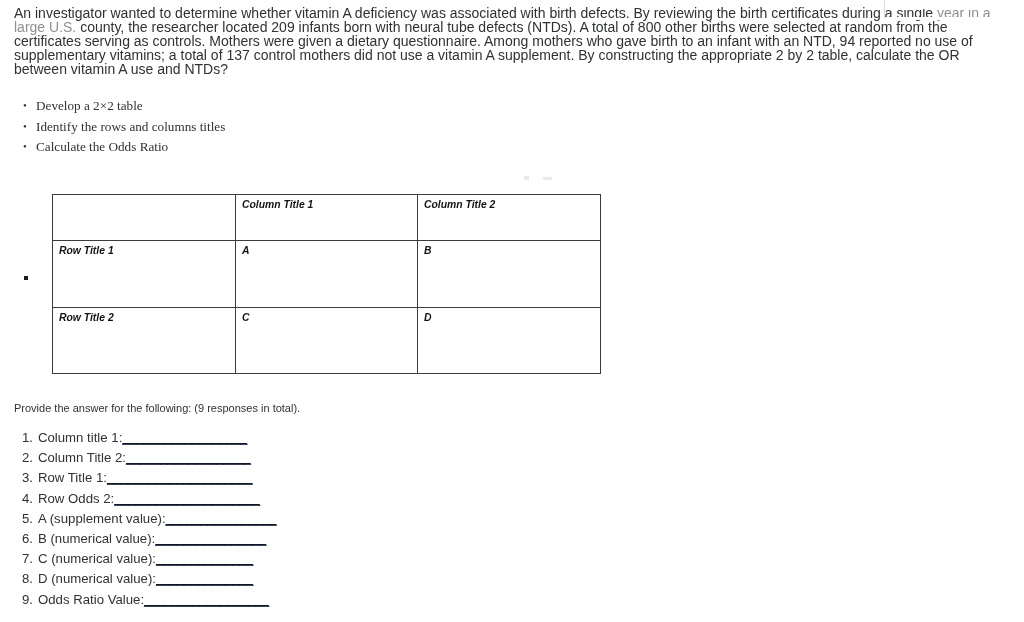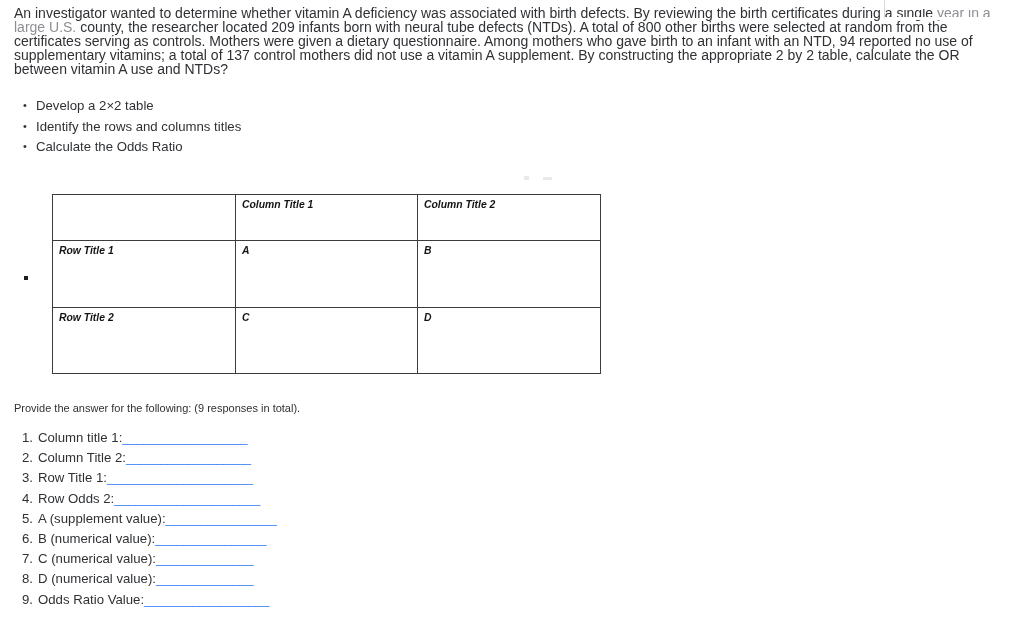--- a/index.html
+++ b/index.html
@@ -70,20 +70,21 @@
     margin: 0;
     padding: 0 0 0 22px;
     list-style: none;
     font-size: 13.2px;
     line-height: 20.6px;
     color: #2f3134;
   }
   #task-list li {
     position: relative;
     padding-left: 0;
+    font-family: Liberation Serif, serif;
   }
   #task-list li::before {
     content: "\2022";
     position: absolute;
     left: -13px;
     top: -1px;
     font-size: 11px;
     color: #2f3134;
   }
 
@@ -162,22 +163,23 @@
     white-space: nowrap;
   }
   #response-list li::before {
     counter-increment: resp;
     content: counter(resp) ".";
     position: absolute;
     left: -16px;
     top: 0;
   }
   #response-list .blank {
-    color: #3b82f6;
+    color: #0f172a;
     letter-spacing: -0.4px;
+    text-decoration: underline;
   }
 </style>
 </head>
 <body>
 
 <div id="intro"><span>An investigator wanted to determine whether vitamin A deficiency was associated with birth defects. By reviewing the birth certificates during a single </span><span class="faded">year in a large U.S.</span><span> county, the researcher located 209 infants born with neural tube defects (NTDs). A total of 800 other births were selected at random from the certificates serving as controls. Mothers were given a dietary questionnaire. Among mothers who gave birth to an infant with an NTD, 94 reported no use of supplementary vitamins; a total of 137 control mothers did not use a vitamin A supplement. By constructing the appropriate 2 by 2 table, calculate the OR between vitamin A use and NTDs?</span></div>
 
 <div id="overlay-band"></div>
 <div id="overlay-band2"></div>
 <div id="overlay-edge"></div>

